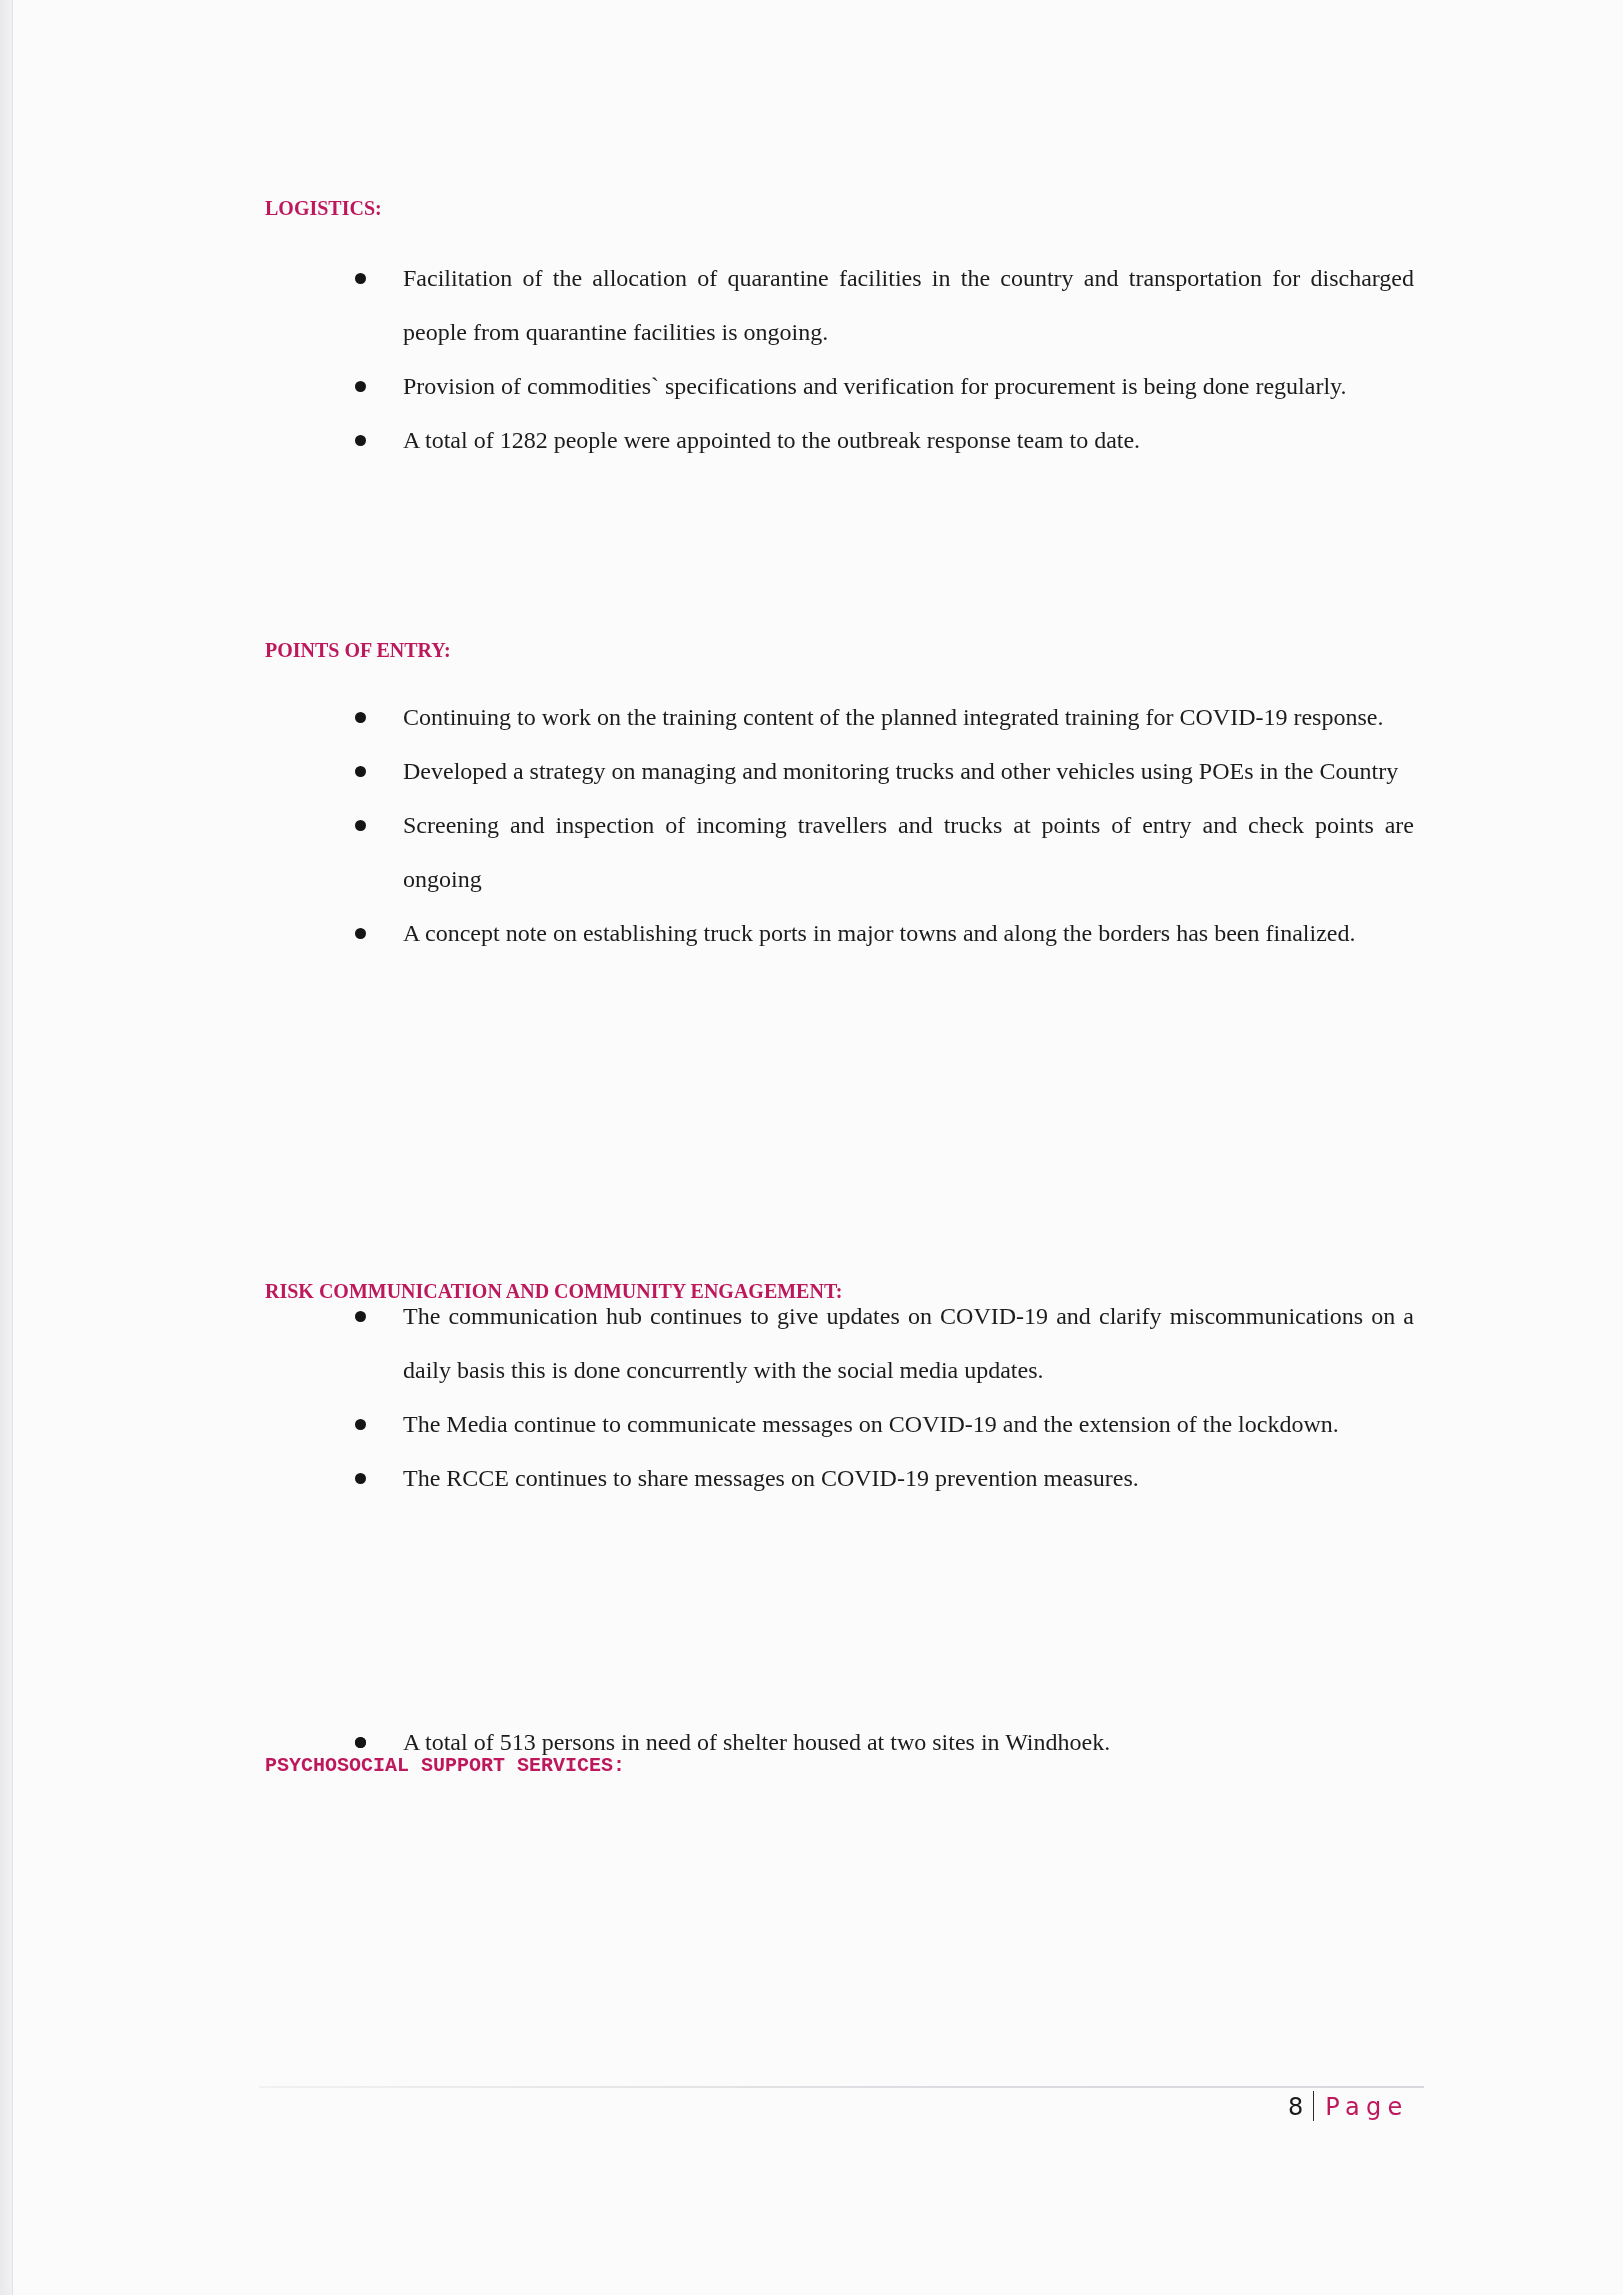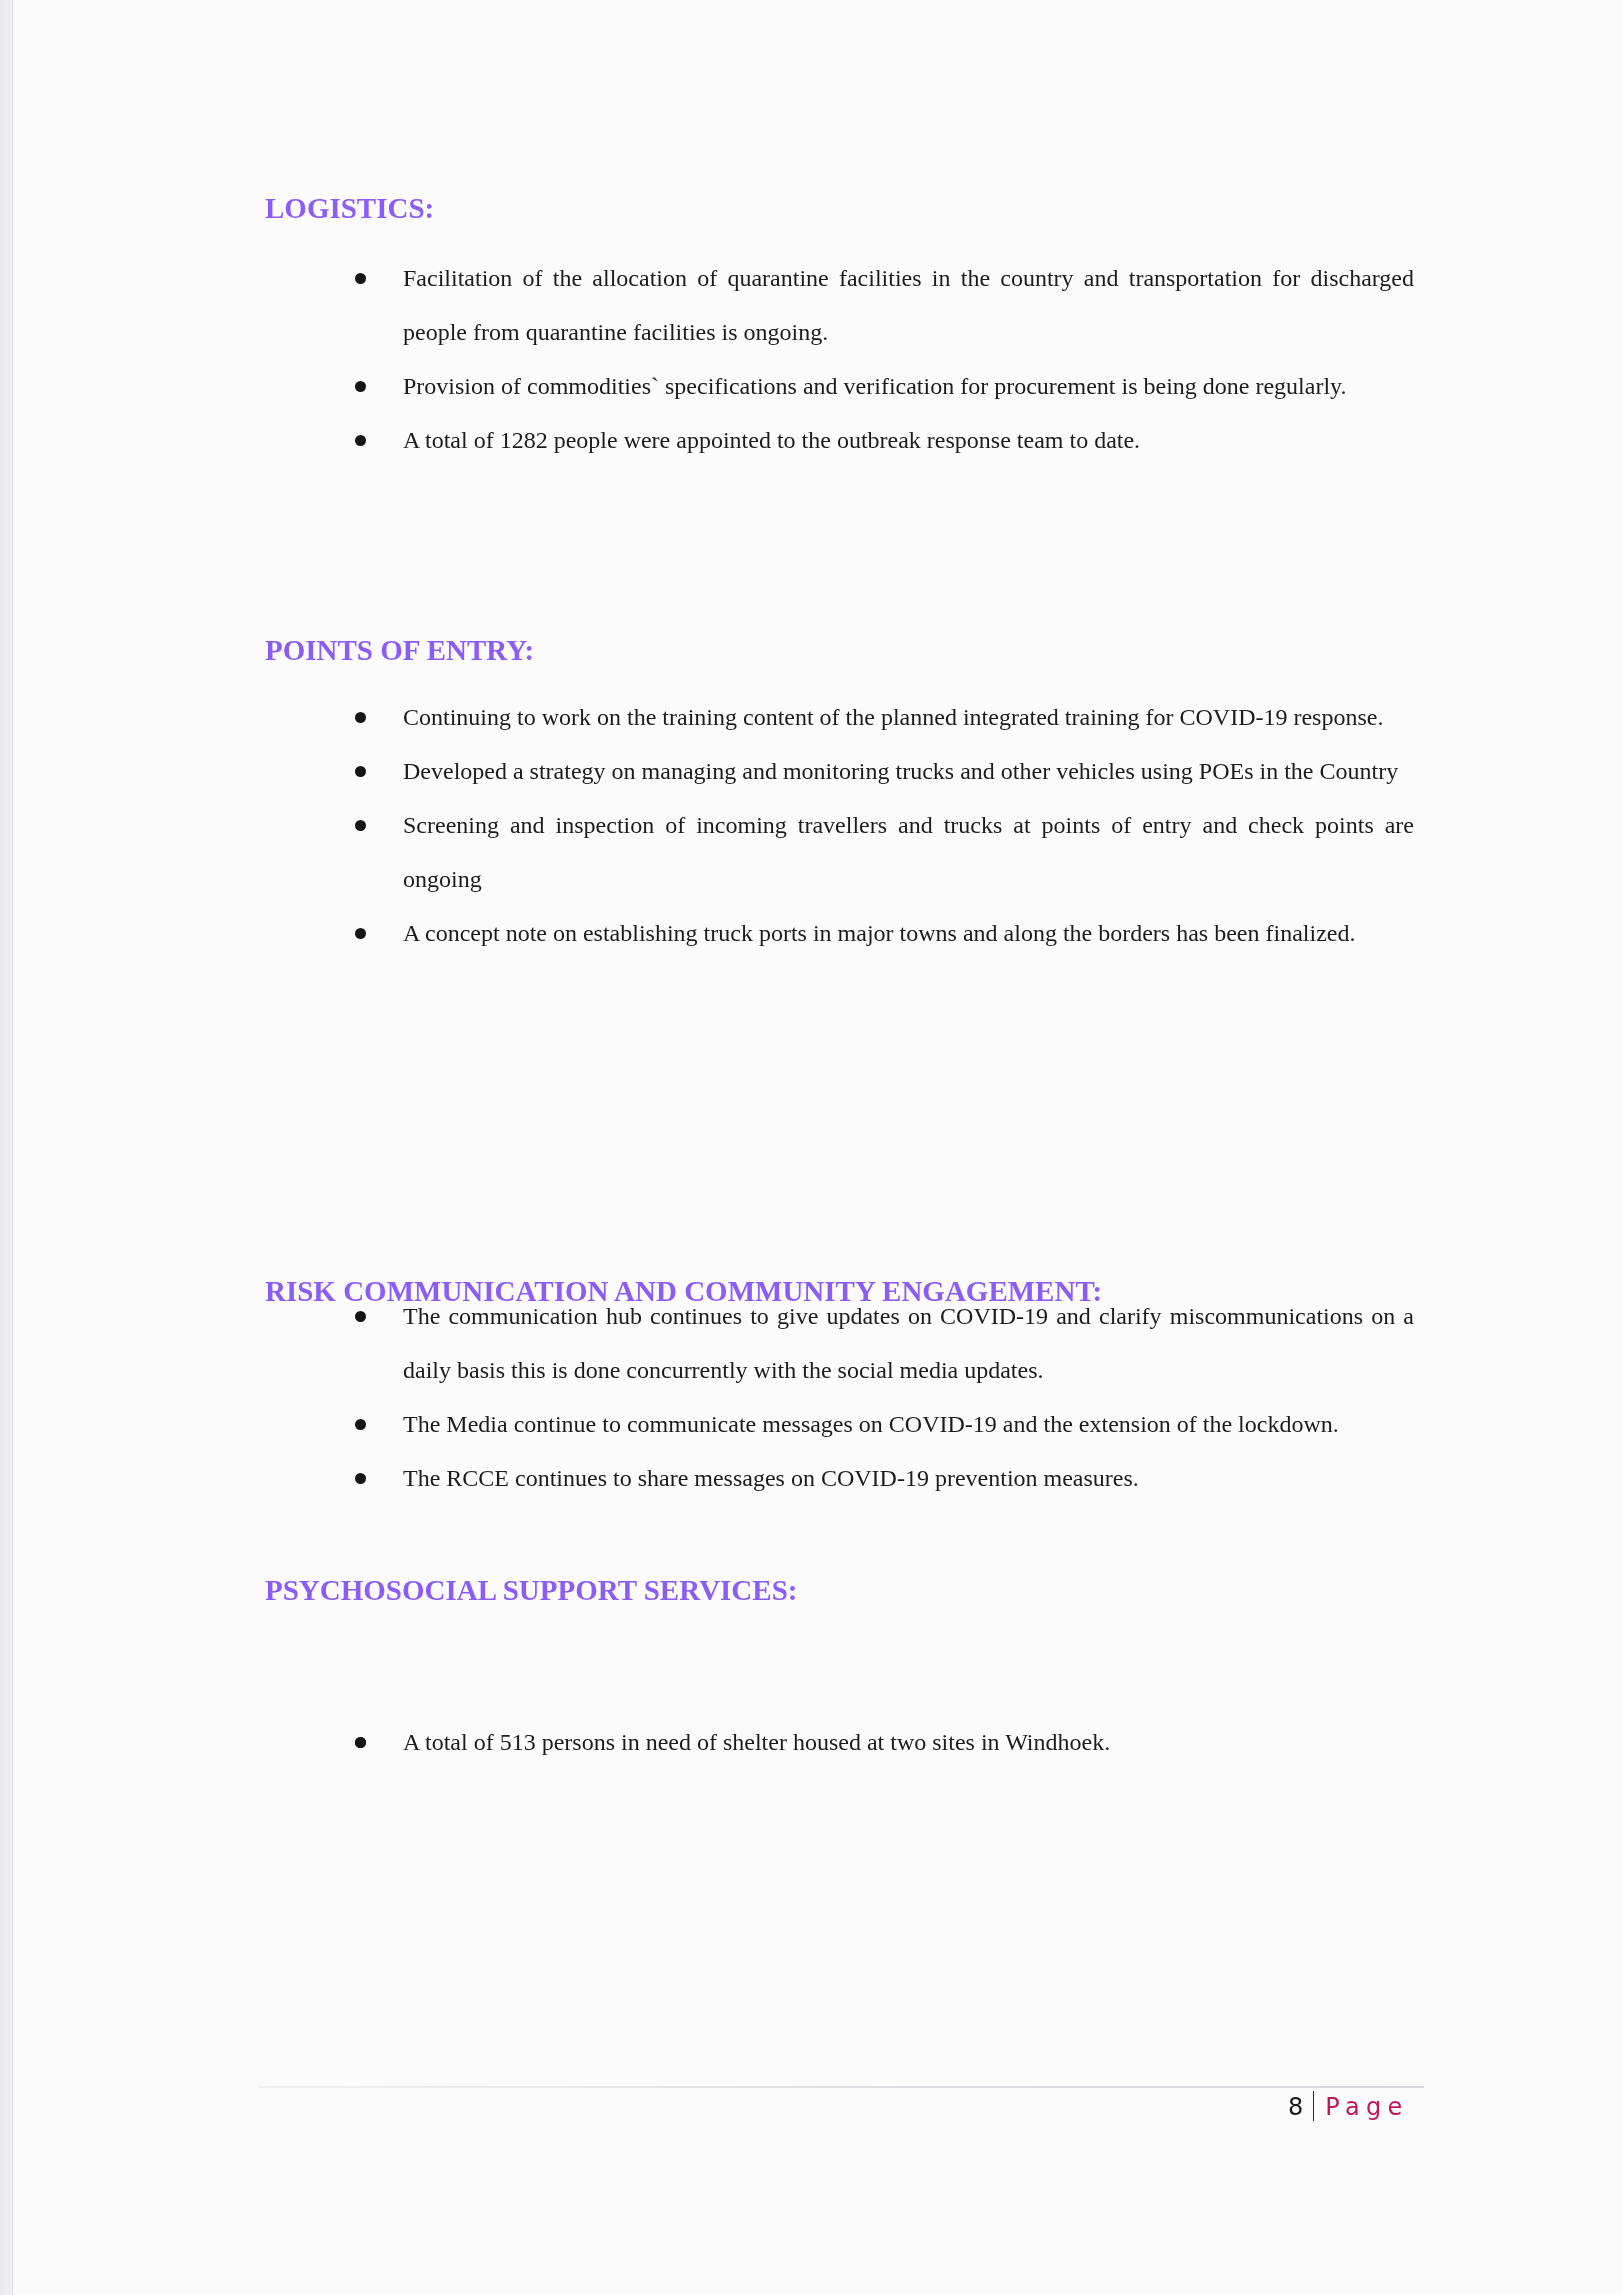--- a/index.html
+++ b/index.html
@@ -11,23 +11,23 @@
       font-family: "Liberation Serif", "DejaVu Serif", serif;
       color: #1c1c1c;
     }
     .scan-edge {
       position: absolute; left: 0; top: 0; bottom: 0; width: 11.8px;
       background: linear-gradient(to right, #e9e9eb, #f1f1f3);
       border-right: 0.8px solid #e2e2e4;
     }
     .section-heading {
       position: absolute; left: 265px;
-      font-weight: bold; font-size: 29px; line-height: 31px;
+      font-weight: bold; font-size: 20px; line-height: 31px;
       letter-spacing: 0px; white-space: nowrap;
-      color: #8b5cf6;
+      color: #be185d;
     }
     .list {
       position: absolute; left: 346px; width: 1068px;
       margin: 0; padding: 0; list-style: none;
     }
     .item {
       position: relative;
       padding-left: 57px;
       font-size: 24px;
       line-height: 54px;
@@ -105,21 +105,21 @@
   <li class="item">
     <span class="bullet"></span>
     <span>The Media continue to communicate messages on COVID-19 and the extension of the lockdown.</span>
   </li>
   <li class="item">
     <span class="bullet"></span>
     <span>The RCCE continues to share messages on COVID-19 prevention measures.</span>
   </li>
 </ul>
 
-<div class="section-heading" style="top:1575px;">PSYCHOSOCIAL SUPPORT SERVICES:</div>
+<div class="section-heading" style="top:1750px;font-family:Liberation Mono, monospace;">PSYCHOSOCIAL SUPPORT SERVICES:</div>
 <ul class="list" style="top:1715px;">
   <li class="item">
     <span class="bullet"></span>
   </li>
   <li class="item">
     <span class="bullet"></span>
     <span>A total of 513 persons in need of shelter housed at two sites in Windhoek.</span>
   </li>
 </ul>
 

